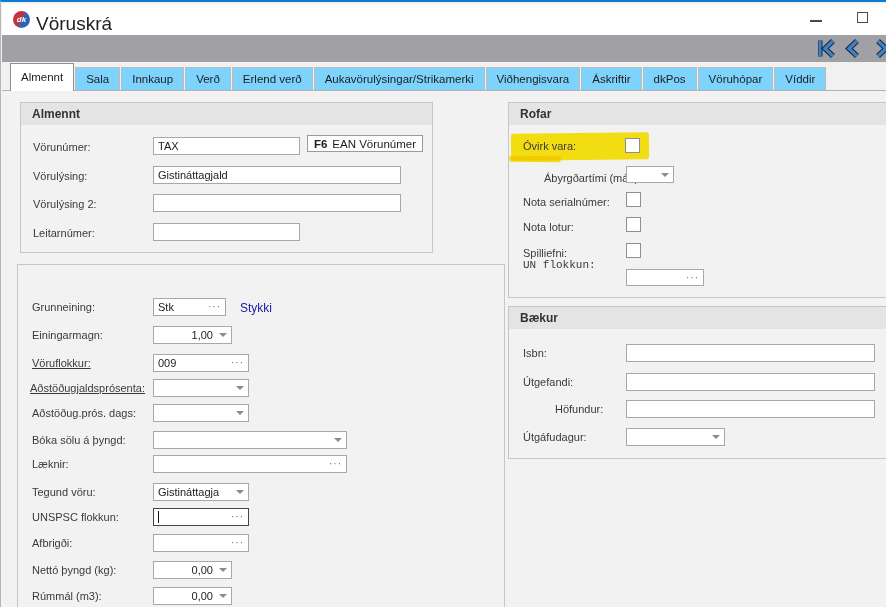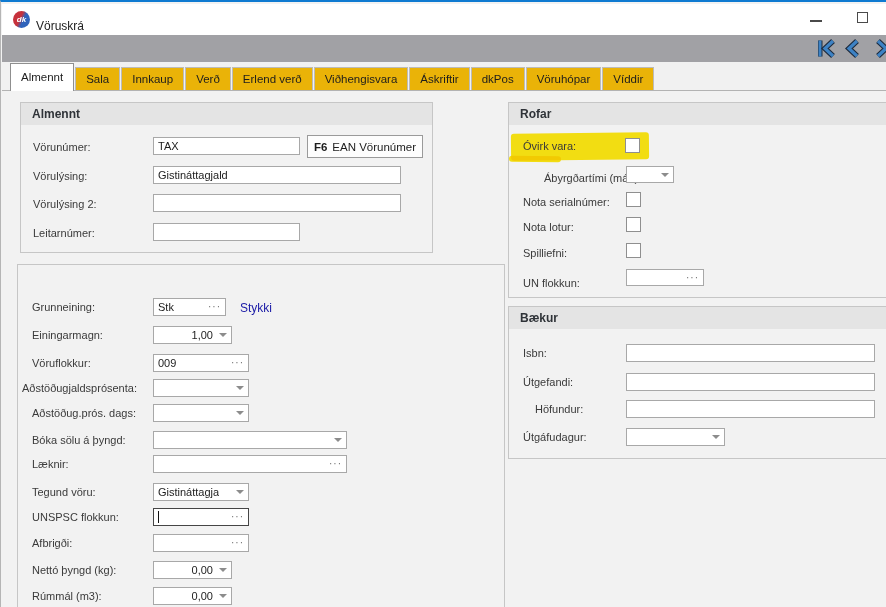--- a/index.html
+++ b/index.html
@@ -8,34 +8,34 @@
 
   .window { position:relative; width:886px; height:607px; overflow:hidden;
             background:#f2f2f2; border-top:2px solid #0f7ad1; border-left:1px solid #b5b5b5; }
 
   
   .titlebar { position:absolute; top:2px; left:1px; right:0; height:31px; background:#ffffff; }
   .app-logo { position:absolute; left:11px; top:7px; width:17px; height:17px; border-radius:50%;
               background:linear-gradient(115deg,#c6313c 42%,#2f63bb 58%);
               color:#fff; font-size:8px; font-weight:bold; font-style:italic;
               display:flex; align-items:center; justify-content:center; }
-  .win-title { position:absolute; left:34px; top:15px; font-size:12px; color:#222; }
+  .win-title { position:absolute; left:34px; top:9px; font-size:19px; color:#222; }
   .btn-min { position:absolute; right:64px; top:16px; width:12px; height:2px; background:#4a4a4a; cursor:pointer; }
   .btn-max { position:absolute; right:18px; top:8px; width:11px; height:11px; border:1.5px solid #4a4a4a; background:#fff; cursor:pointer; }
 
   
   .toolbar { position:absolute; top:33px; left:1px; right:0; height:27px; background:#a1a1a5; }
   .nav-btn { position:absolute; top:4px; width:18px; height:19px; cursor:pointer; }
   .nav-first { right:50px; } .nav-prev { right:24px; } .nav-next { right:-5px; }
 
   
   .tabstrip { position:absolute; top:60px; left:1px; right:0; height:29px; background:#f1f1f1;
               border-bottom:1px solid #b3b3b3; display:flex; align-items:flex-end; padding-left:8px; }
   .tab { height:23px; line-height:22px; padding:0 10px; font-size:11.5px; color:#1d1d1d;
-         background:#eab308; border:1px solid #bbbbbb; border-bottom:none; margin-right:1px; cursor:pointer; }
+         background:#7dd3fc; border:1px solid #bbbbbb; border-bottom:none; margin-right:1px; cursor:pointer; }
   .tab.active { height:28px; line-height:27px; background:#ffffff; border:1px solid #8f8f8f;
                 border-bottom:none; position:relative; z-index:2; margin-bottom:-1px; }
 
   
   .form { position:absolute; top:89px; left:1px; right:0; bottom:0; background:#f2f2f2; overflow:hidden; }
 
   .groupbox { position:absolute; border:1px solid #c6c6c6; background:#f2f2f2; }
   .groupbox-header { height:22px; line-height:22px; background:#e4e4e4; padding-left:11px;
                      font-size:12px; font-weight:bold; color:#2f3338; }
 
@@ -46,21 +46,21 @@
   .input .val { white-space:nowrap; overflow:hidden; }
   .ellipsis-btn { margin-left:auto; color:#6f6f6f; font-size:10px; letter-spacing:1px; line-height:8px; cursor:pointer; }
   .dd-arrow { width:0; height:0; border-left:4px solid transparent; border-right:4px solid transparent;
               border-top:4px solid #8c8c8c; margin-left:auto; cursor:pointer; }
   .num .val { margin-left:auto; }
   .num .dd-arrow { margin-left:6px; }
   .caret { width:1px; height:12px; background:#111; }
   .checkbox { position:absolute; width:15px; height:15px; background:#fff; border:1px solid #8f8f8f; cursor:pointer; }
   .suffix-link { position:absolute; font-size:12px; color:#1a1aa6; }
 
-  .ean-btn { position:absolute; left:286px; top:32px; width:116px; height:23px; background:#fdfdfd;
+  .ean-btn { position:absolute; left:286px; top:32px; width:116px; height:17px; background:#fdfdfd;
              border:1px solid #9a9a9a; display:flex; align-items:center; justify-content:center;
              gap:5px; font-size:11.5px; color:#1c1c1c; cursor:pointer; }
   .ean-btn .fkey { font-weight:bold; font-size:11.5px; }
 
   .marker { position:absolute; mix-blend-mode:multiply; border-radius:3px; transform:rotate(-0.6deg); }
 </style>
 </head>
 <body>
 
 <div class="window">
@@ -88,20 +88,21 @@
       <path d="M5 2 L13 9.5 L5 17" fill="none" stroke="#3d82c4" stroke-width="3.2"></path>
     </svg>
   </div>
 
   <div class="tabstrip">
     <div class="tab active">Almennt</div>
     <div class="tab">Sala</div>
     <div class="tab">Innkaup</div>
     <div class="tab">Verð</div>
     <div class="tab">Erlend verð</div>
+    <div class="tab">Aukavörulýsingar/Strikamerki</div>
     <div class="tab">Viðhengisvara</div>
     <div class="tab">Áskriftir</div>
     <div class="tab">dkPos</div>
     <div class="tab">Vöruhópar</div>
     <div class="tab">Víddir</div>
   </div>
 
   <div class="form">
 
     <div class="groupbox" style="left:18px; top:11px; width:413px; height:151px;">
@@ -140,27 +141,27 @@
         <span class="ellipsis-btn">···</span>
       </div>
       <div class="suffix-link" style="left:222px; top:36px;">Stykki</div>
 
       <div class="flabel" style="left:14px; top:64px;">Einingarmagn:</div>
       <div class="input num" style="left:135px; top:61px; width:79px;">
         <span class="val">1,00</span>
         <span class="dd-arrow"></span>
       </div>
 
-      <div class="flabel" style="left:14px; top:92px;">Vöruflokkur:</div>
+      <div class="flabel" style="left:14px; top:92px;text-decoration:underline;">Vöruflokkur:</div>
       <div class="input" style="left:135px; top:89px; width:96px;">
         <span class="val">009</span>
         <span class="ellipsis-btn">···</span>
       </div>
 
-      <div class="flabel" style="left:4px; top:117px;">Aðstöðugjaldsprósenta:</div>
+      <div class="flabel" style="left:12px; top:117px;text-decoration:underline;">Aðstöðugjaldsprósenta:</div>
       <div class="input" style="left:135px; top:114px; width:96px;">
         <span class="val"></span>
         <span class="dd-arrow"></span>
       </div>
 
       <div class="flabel" style="left:14px; top:142px;">Aðstöðug.prós. dags:</div>
       <div class="input" style="left:135px; top:139px; width:96px;">
         <span class="val"></span>
         <span class="dd-arrow"></span>
       </div>
@@ -225,41 +226,41 @@
 
       <div class="flabel" style="left:14px; top:93px;text-align:right;">Nota serialnúmer:</div>
       <div class="checkbox" style="left:117px; top:89px;"></div>
 
       <div class="flabel" style="left:14px; top:118px;">Nota lotur:</div>
       <div class="checkbox" style="left:117px; top:114px;"></div>
 
       <div class="flabel" style="left:14px; top:144px;text-align:right;">Spilliefni:</div>
       <div class="checkbox" style="left:117px; top:140px;"></div>
 
-      <div class="flabel" style="left:14px; top:174px;">UN flokkun:</div>
+      <div class="flabel" style="left:14px; top:156px;font-family:Liberation Mono, monospace;">UN flokkun:</div>
       <div class="input" style="left:117px; top:166px; width:78px; height:17px;">
         <span class="val"></span>
         <span class="ellipsis-btn">···</span>
       </div>
     </div>
 
     <div class="groupbox" style="left:506px; top:215px; width:400px; height:153px;">
       <div class="groupbox-header">Bækur</div>
 
       <div class="flabel" style="left:14px; top:40px;">Isbn:</div>
       <div class="input" style="left:117px; top:37px; width:249px;">
         <span class="val"></span>
       </div>
 
       <div class="flabel" style="left:14px; top:69px;">Útgefandi:</div>
       <div class="input" style="left:117px; top:66px; width:249px;">
         <span class="val"></span>
       </div>
 
-      <div class="flabel" style="left:2px; top:96px;padding-left:24px;">Höfundur:</div>
+      <div class="flabel" style="left:22px; top:96px;padding-left:24px;">Höfundur:</div>
       <div class="input" style="left:117px; top:93px; width:249px;">
         <span class="val"></span>
       </div>
 
       <div class="flabel" style="left:14px; top:124px;">Útgáfudagur:</div>
       <div class="input" style="left:117px; top:121px; width:99px;">
         <span class="val"></span>
         <span class="dd-arrow"></span>
       </div>
     </div>

